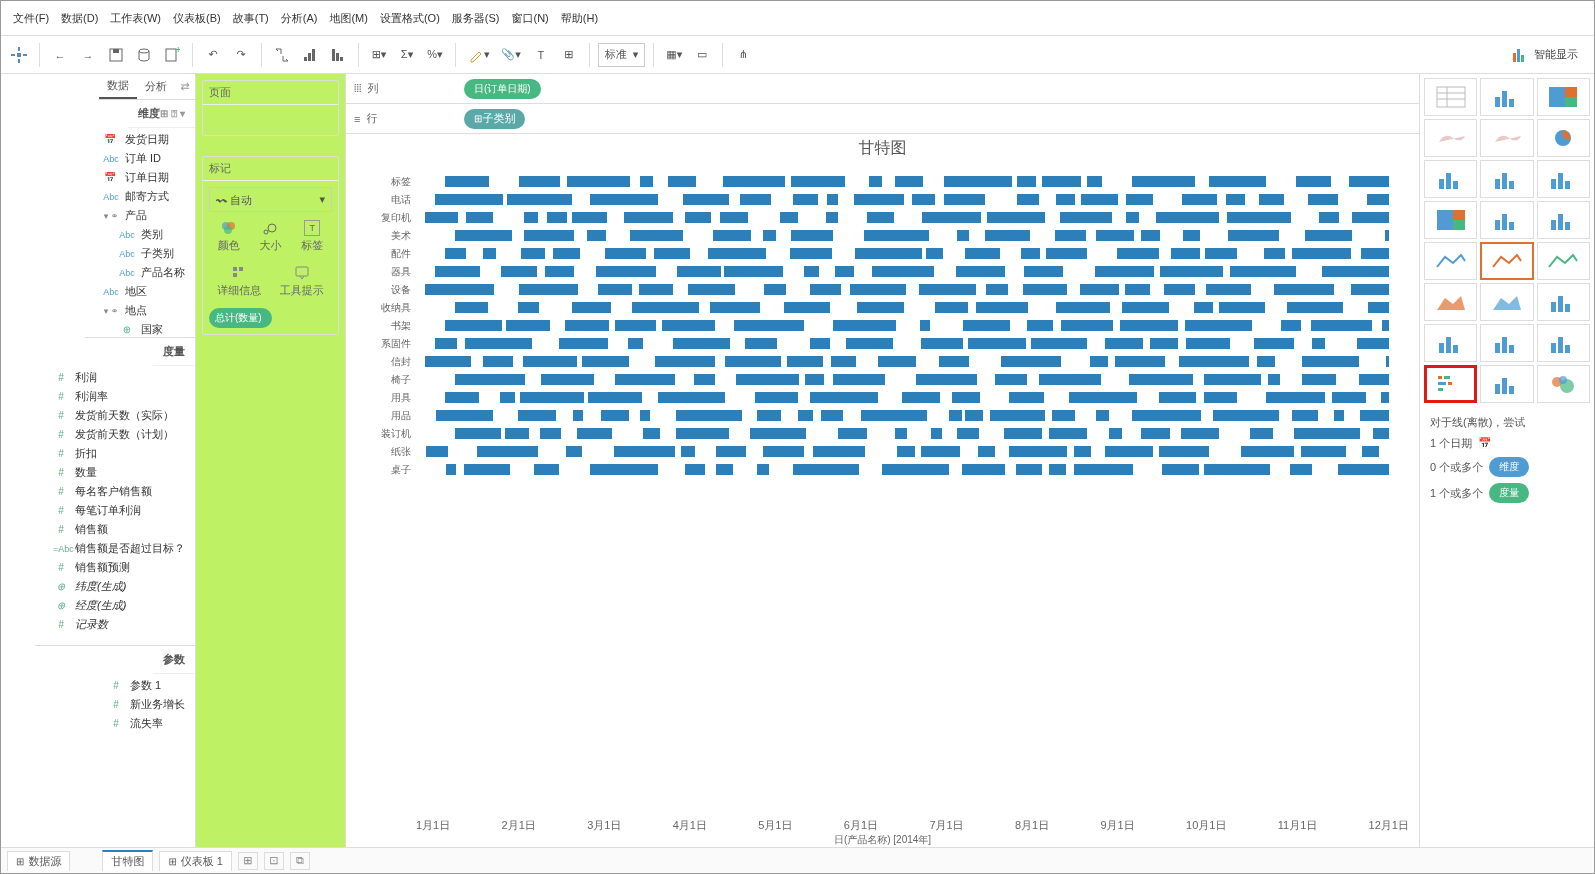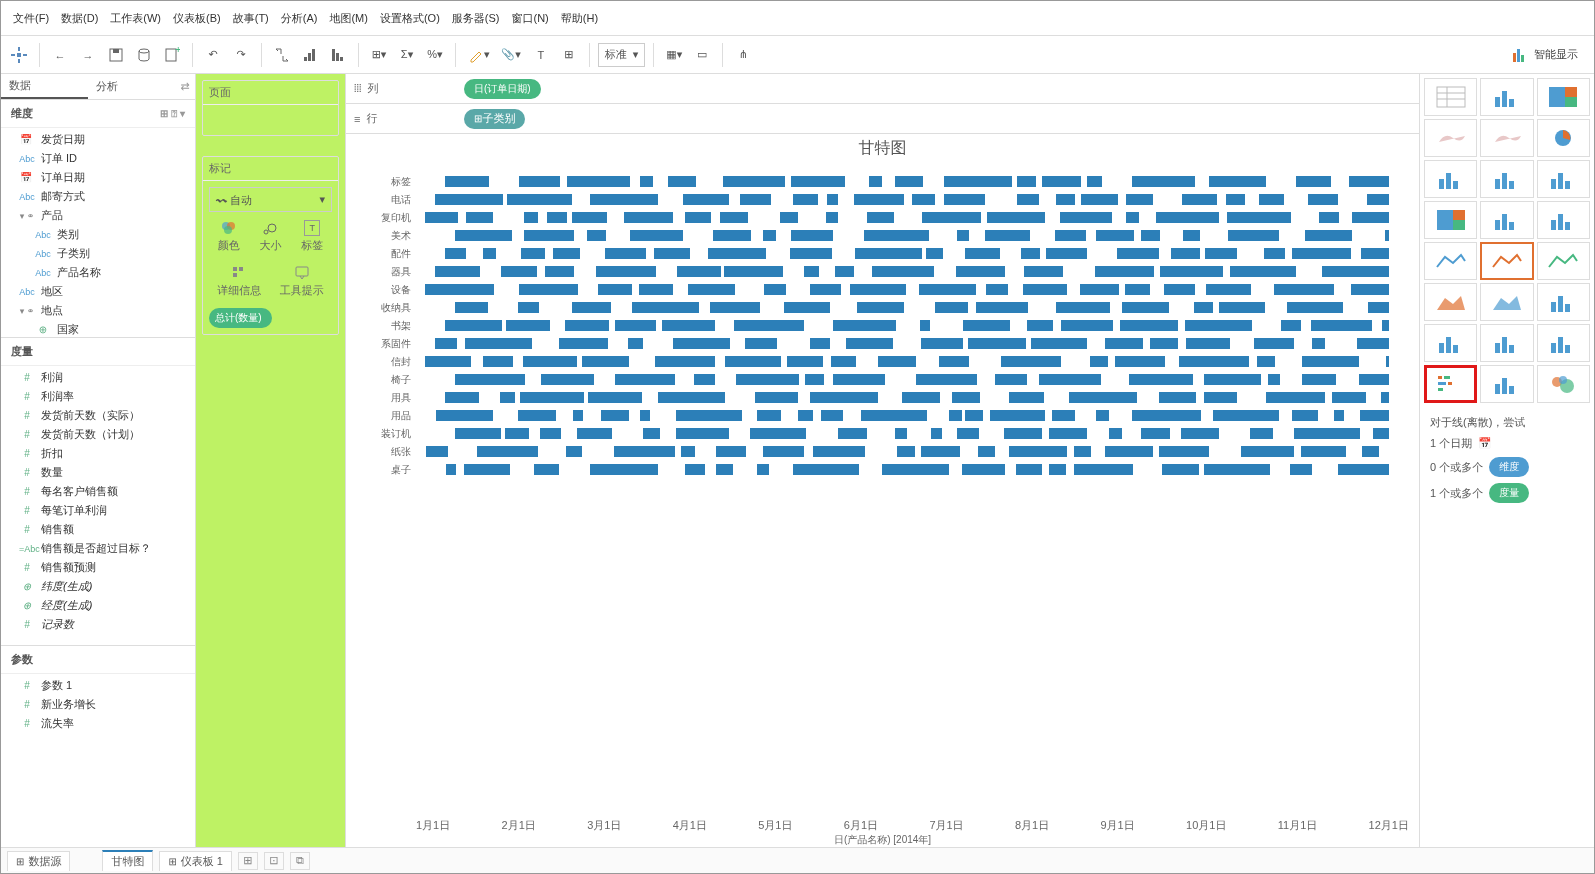--- a/index.html
+++ b/index.html
@@ -18,21 +18,21 @@
 .toolbar { height: 38px; display:flex; align-items:center; padding: 0 6px; border-bottom: 1px solid #ddd; background: #fff; gap: 4px; }
 .tool-sep { width: 1px; height: 24px; background: #ddd; margin: 0 4px; }
 .tool-btn { min-width: 24px; height: 24px; display:flex; align-items:center; justify-content:center; color: #555; border-radius: 2px; padding: 0 4px; }
 .tool-btn svg { width: 16px; height: 16px; }
 .tool-dropdown { display:flex; align-items:center; height: 24px; border: 1px solid #ccc; padding: 0 6px; gap: 6px; color: #555; }
 .spacer { flex: 1; }
 .smart-show { display:flex; align-items:center; gap: 6px; color: #444; padding-right: 10px; }
 
 .main { flex: 1; display: flex; overflow: hidden; }
 
-.left-panel { width: 195px; border-right: 1px solid #ddd; display:flex; flex-direction:column; background: #fff; }
+.left-panel { width: 195px; border-right: 1px solid #ddd; display:flex; flex-direction:column; background: #fff; align-items: flex-end; }
 .data-tabs { display:flex; border-bottom: 1px solid #ddd; height: 26px; }
 .data-tab { flex:1; display:flex; align-items:center; padding: 0 8px; color: #555; }
 .data-tab.active { border-bottom: 2px solid #555; }
 .ds-list { border-bottom: 1px solid #ddd; padding: 2px 0; }
 .ds-item { display:flex; align-items:center; padding: 3px 10px; gap: 6px; color: #333; }
 .ds-item.active { background: #e8f1f9; }
 .ds-icon { width: 14px; height: 14px; color: #888; }
 .section-hdr { display:flex; align-items:center; justify-content:space-between; padding: 6px 10px; font-weight: bold; color: #555; border-bottom: 1px solid #eee; }
 .section-hdr .hdr-icons { display:flex; gap:4px; color: #999; font-size:10px; }
 .field-list { flex: 1; overflow-y: auto; padding: 2px 0; border-bottom: 1px solid #ddd; }

